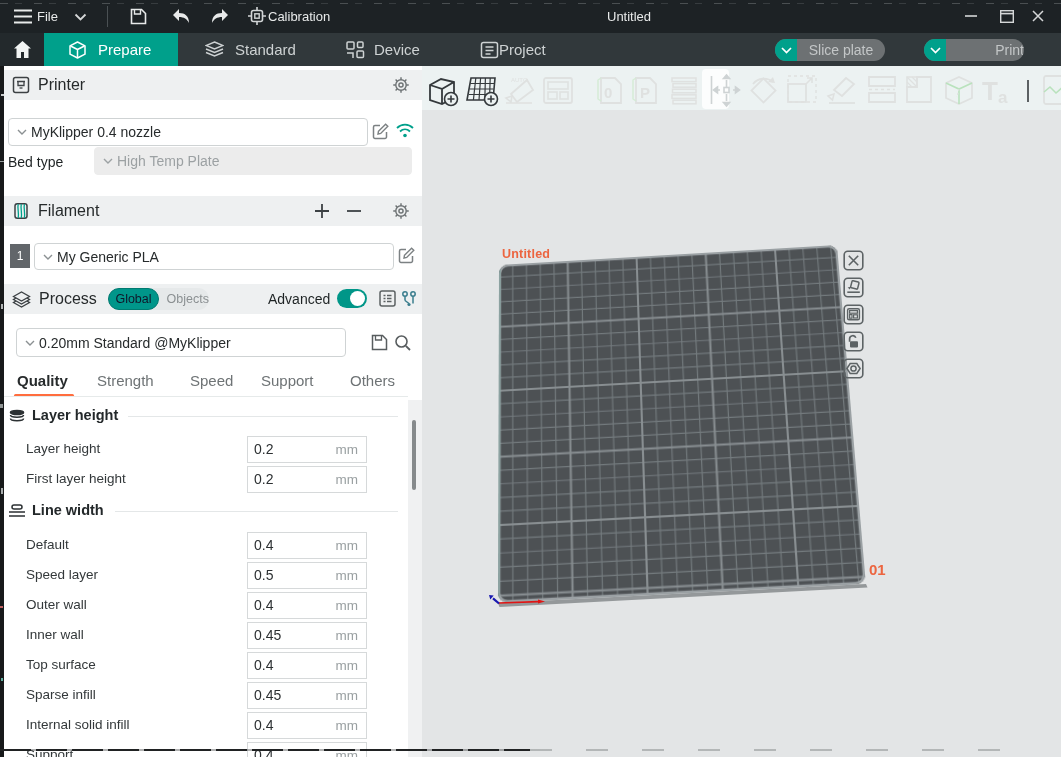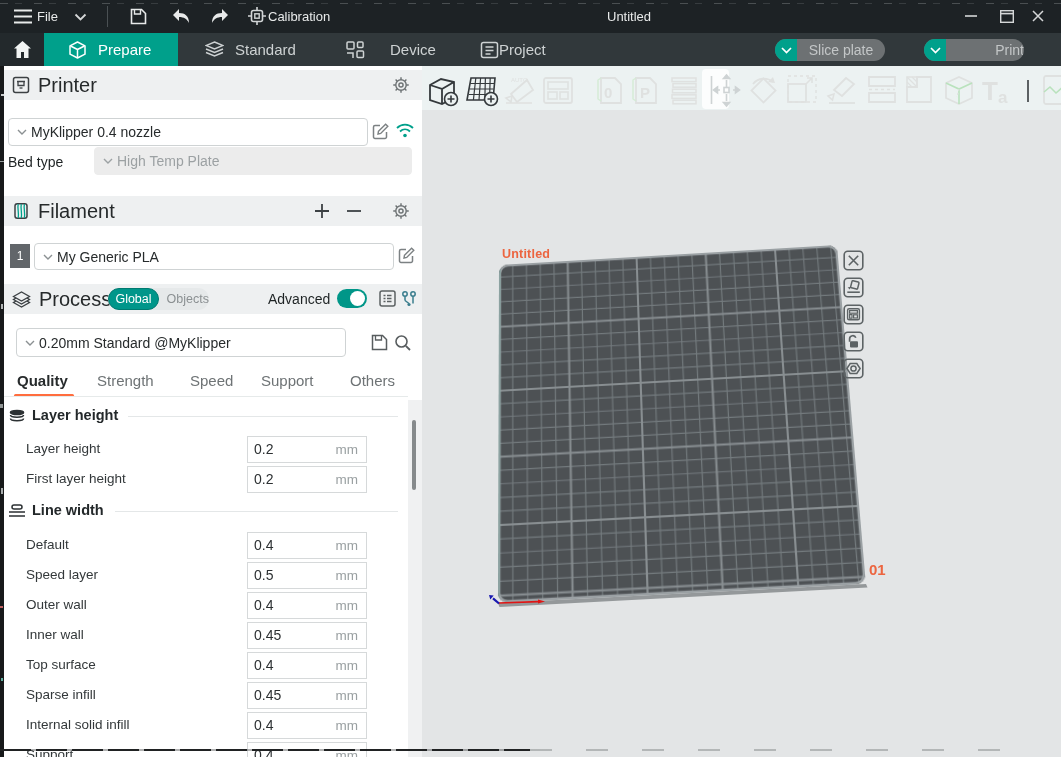--- a/index.html
+++ b/index.html
@@ -14,21 +14,21 @@
 
 
 #tabbar { position:absolute; left:0; top:33px; width:1061px; height:33px; background:#31383b; }
 #homebtn { position:absolute; left:0; top:0; width:44px; height:33px; background:#23292c; }
 .tab { position:absolute; top:0; height:33px; display:flex; align-items:center; color:#ced2d3; font-size:15px;text-align:center; }
 #tab-prepare { left:44px; width:134px; background:#00a08b; color:#ffffff; }
 
 
 #panel { position:absolute; left:0; top:66px; width:422px; height:691px; background:#ffffff; }
 .sechead { position:absolute; left:4px; width:418px; height:30px; background:#eef0f1; display:flex; align-items:center; }
-.sechead .t { font-size:20px; color:#262a2b; margin-left:8px; }
+.sechead .t { font-size:16px; color:#262a2b; margin-left:8px; }
 .combo { position:absolute; background:#fff; border:1px solid #cfd3d4; border-radius:4px; display:flex; align-items:center; font-size:14px; color:#272b2c; }
 .chev { width:10px; height:10px; margin:0 4px 0 8px; flex:none; }
 .param-label { position:absolute; left:26px; font-size:13.5px; color:#33383a; height:26px; line-height:26px; }
 .pbox { position:absolute; left:247px; width:120px; height:27px; border:1px solid #d6d9da; background:#fff; }
 .pbox .v { position:absolute; left:6px; top:0; height:25px; line-height:25px; font-size:14px; color:#2c3032; }
 .pbox .u { position:absolute; right:8px; top:0; height:25px; line-height:25px; font-size:13.5px; color:#9aa0a2; }
 
 
 #viewport { position:absolute; left:422px; top:66px; width:639px; height:691px; background:#e3e5e6; }
 #vtoolbar { position:absolute; left:0px; top:0px; width:639px; height:44px; background:#ecf2f2; }
@@ -112,21 +112,21 @@
   </div>
   <div class="tab" style="left:330px;width:120px">
     <svg style="margin-left:15px" width="20" height="20" viewBox="0 0 20 20">
       <g fill="none" stroke="#ced2d3" stroke-width="1.5">
       <rect x="2" y="2" width="7" height="7" rx="1"></rect>
       <rect x="12.5" y="2" width="5.5" height="5.5" rx="1"></rect>
       <rect x="12" y="11" width="6.5" height="6.5" rx="1"></rect>
       <path d="M2 13h6v5"></path>
           </g>
     </svg>
-    <span style="margin-left:25px">Device</span>
+    <span style="margin-left:9px">Device</span>
   </div>
   <div class="tab" style="left:465px;width:130px">
     <svg style="margin-left:15px" width="19" height="18" viewBox="0 0 19 18">
       <rect x="1.5" y="1.5" width="16" height="15" rx="2" fill="none" stroke="#ced2d3" stroke-width="1.5"></rect>
       <path d="M5.5 6h8M5.5 9.5h8M5.5 13h5" stroke="#ced2d3" stroke-width="1.4"></path>
     </svg>
     <span style="margin-left:0">Project</span>
   </div>
 
   <div class="abs" style="left:775px;top:6px;width:110px;height:22px;border-radius:11px;background:#6d7173;overflow:hidden">
@@ -375,21 +375,21 @@
   <div class="sechead" style="top:218px">
     <svg style="margin-left:8px" width="19" height="17" viewBox="0 0 19 17">
       <g fill="none" stroke="#3c4144" stroke-width="1.3">
       <path d="M4 7 L1.5 8.5 L9.5 13 L17.5 8.5 L15 7"></path>
       <path d="M4 10 L1.5 11.5 L9.5 16 L17.5 11.5 L15 10"></path>
       <path d="M1.5 5.5 L9.5 1 L17.5 5.5 L9.5 10 Z"></path>
           </g>
     </svg>
     <span class="t">Process</span>
     <div style="position:absolute;left:104px;top:4px;width:101px;height:22px;border-radius:11px;background:#e6e9ea">
-      <div style="position:absolute;left:0;top:0;width:51px;height:22px;border-radius:11px;background:#00968a;border:1px solid #007a70;color:#ffffff;font-size:12.5px;text-align:center;line-height:20px;box-sizing:border-box">Global</div>
+      <div style="position:absolute;left:0;top:0;width:51px;height:22px;border-radius:11px;background:#00968a;border:1px solid #007a70;color:#0f172a;font-size:12.5px;text-align:center;line-height:20px;box-sizing:border-box">Global</div>
       <div style="position:absolute;left:51px;top:0;width:50px;height:22px;color:#8b9092;font-size:12.5px;text-align:right;line-height:22px">Objects</div>
     </div>
     <span style="position:absolute;left:264px;top:7px;font-size:14px;color:#1e2324">Advanced</span>
     <div style="position:absolute;left:333px;top:5px;width:30px;height:19px;border-radius:10px;background:#009688">
       <div style="position:absolute;right:2px;top:2px;width:15px;height:15px;border-radius:8px;background:#fff"></div>
     </div>
     <svg style="position:absolute;right:26px;top:6px" width="17" height="17" viewBox="0 0 17 17">
       <rect x="1" y="1" width="15" height="15" rx="2" fill="none" stroke="#5c6163" stroke-width="1.5"></rect>
       <path d="M4.5 5.5h2M8 5.5h4.5M4.5 8.5h2M8 8.5h4.5M4.5 11.5h2M8 11.5h4.5" stroke="#5c6163" stroke-width="1.3"></path>
     </svg>

